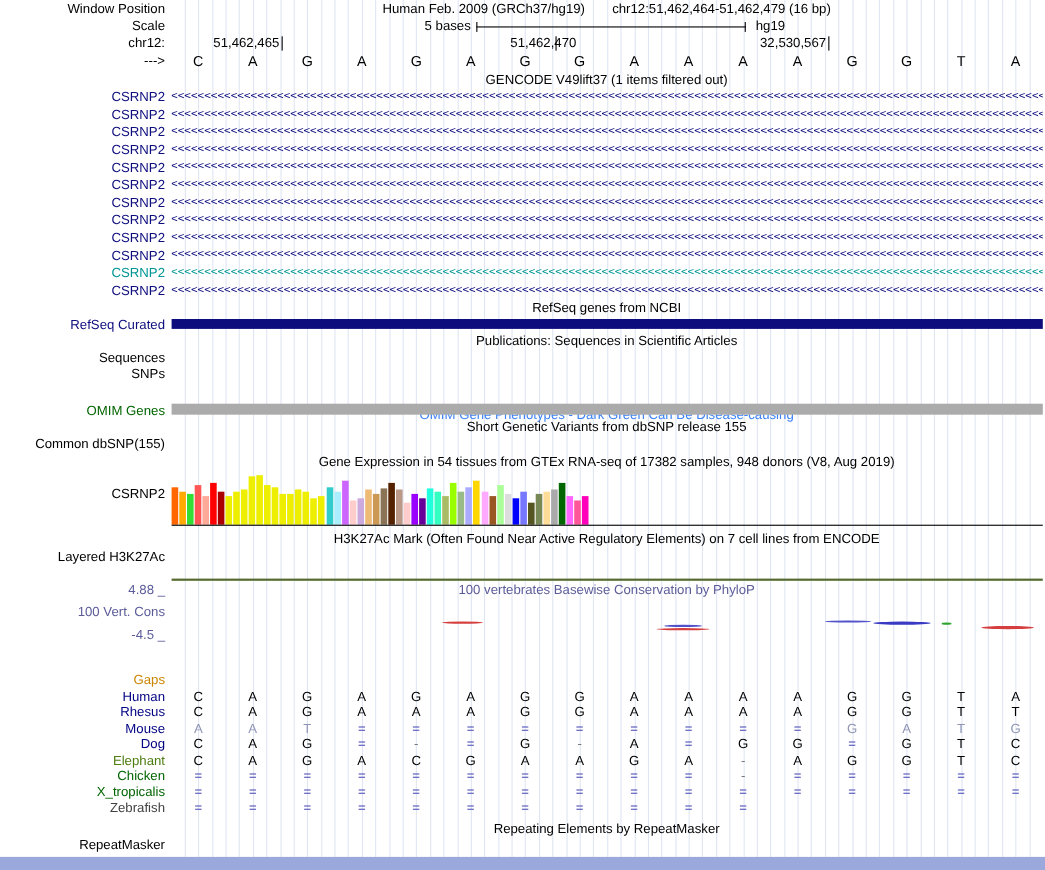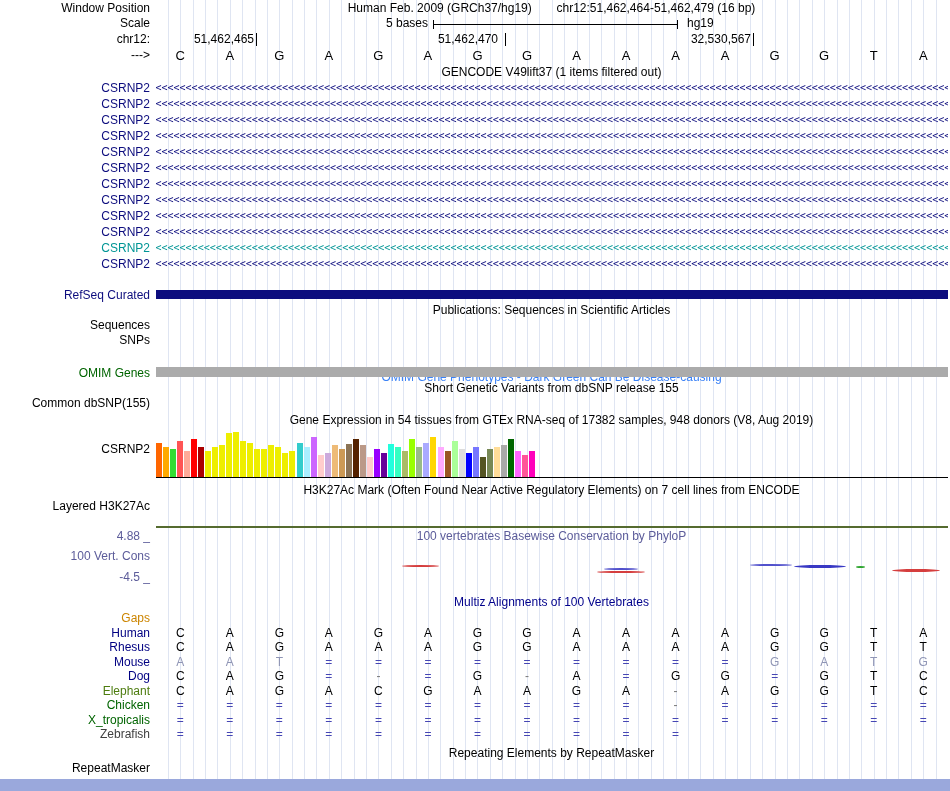--- a/index.html
+++ b/index.html
@@ -93,21 +93,21 @@
   <div style="top:17px;left:155px;width:273px;text-align:right">5 bases</div>
   <div style="top:24px;left:433px;width:245px;height:1px;background:#000"></div>
   <div style="top:20px;left:433px;width:1px;height:9px;background:#000"></div>
   <div style="top:20px;left:677px;width:1px;height:9px;background:#000"></div>
   <div style="top:17px;left:687px">hg19</div>
 
   <div class="llabel" style="top:33px">chr12:</div>
   <div class="layer">
       <div style="left: 170px; top: 33px; width: 84px; text-align: right;">51,462,465</div>
       <div style="left: 256px; top: 33px; width: 1px; height: 13px; background: rgb(0, 0, 0);"></div>
-      <div style="left: 414px; top: 33px; width: 84px; text-align: right;">51,462,470</div>
+      <div style="left: 440px; top: 33px; width: 84px; text-align: right;">51,462,470</div>
       <div style="left: 505px; top: 33px; width: 1px; height: 13px; background: rgb(0, 0, 0);"></div>
       <div style="left: 667px; top: 33px; width: 84px; text-align: right;">32,530,567</div>
       <div style="left: 753px; top: 33px; width: 1px; height: 13px; background: rgb(0, 0, 0);"></div>
     </div>
 
   <div class="llabel" style="top:49px">---&gt;</div>
   <div class="layer">
       <div style="left: 155.5px; top: 49px; width: 49.5312px; text-align: center; font-size: 13px;">C</div>
       <div style="left: 205.031px; top: 49px; width: 49.5312px; text-align: center; font-size: 13px;">A</div>
       <div style="left: 254.562px; top: 49px; width: 49.5312px; text-align: center; font-size: 13px;">G</div>
@@ -171,20 +171,21 @@
       <div style="left: 0px; top: 242px; width: 150px; text-align: right; color: rgb(0, 149, 149);">CSRNP2</div>
       <div style="left: 155.5px; top: 241px; width: 792.5px; height: 14px; overflow: hidden; color: rgb(0, 149, 149);">
         <div style="left: 0px; top: 0px; white-space: nowrap; font-family: &quot;DejaVu Sans Mono&quot;, monospace; font-size: 10px; line-height: 14px;">&lt;&lt;&lt;&lt;&lt;&lt;&lt;&lt;&lt;&lt;&lt;&lt;&lt;&lt;&lt;&lt;&lt;&lt;&lt;&lt;&lt;&lt;&lt;&lt;&lt;&lt;&lt;&lt;&lt;&lt;&lt;&lt;&lt;&lt;&lt;&lt;&lt;&lt;&lt;&lt;&lt;&lt;&lt;&lt;&lt;&lt;&lt;&lt;&lt;&lt;&lt;&lt;&lt;&lt;&lt;&lt;&lt;&lt;&lt;&lt;&lt;&lt;&lt;&lt;&lt;&lt;&lt;&lt;&lt;&lt;&lt;&lt;&lt;&lt;&lt;&lt;&lt;&lt;&lt;&lt;&lt;&lt;&lt;&lt;&lt;&lt;&lt;&lt;&lt;&lt;&lt;&lt;&lt;&lt;&lt;&lt;&lt;&lt;&lt;&lt;&lt;&lt;&lt;&lt;&lt;&lt;&lt;&lt;&lt;&lt;&lt;&lt;&lt;&lt;&lt;&lt;&lt;&lt;&lt;&lt;&lt;&lt;&lt;&lt;&lt;&lt;&lt;&lt;&lt;&lt;&lt;&lt;&lt;&lt;&lt;&lt;&lt;&lt;&lt;&lt;&lt;&lt;&lt;&lt;&lt;&lt;&lt;&lt;&lt;&lt;&lt;&lt;&lt;&lt;&lt;&lt;&lt;&lt;&lt;&lt;</div>
       </div>
       <div style="left: 0px; top: 258px; width: 150px; text-align: right; color: rgb(13, 13, 126);">CSRNP2</div>
       <div style="left: 155.5px; top: 257px; width: 792.5px; height: 14px; overflow: hidden; color: rgb(13, 13, 126);">
         <div style="left: 0px; top: 0px; white-space: nowrap; font-family: &quot;DejaVu Sans Mono&quot;, monospace; font-size: 10px; line-height: 14px;">&lt;&lt;&lt;&lt;&lt;&lt;&lt;&lt;&lt;&lt;&lt;&lt;&lt;&lt;&lt;&lt;&lt;&lt;&lt;&lt;&lt;&lt;&lt;&lt;&lt;&lt;&lt;&lt;&lt;&lt;&lt;&lt;&lt;&lt;&lt;&lt;&lt;&lt;&lt;&lt;&lt;&lt;&lt;&lt;&lt;&lt;&lt;&lt;&lt;&lt;&lt;&lt;&lt;&lt;&lt;&lt;&lt;&lt;&lt;&lt;&lt;&lt;&lt;&lt;&lt;&lt;&lt;&lt;&lt;&lt;&lt;&lt;&lt;&lt;&lt;&lt;&lt;&lt;&lt;&lt;&lt;&lt;&lt;&lt;&lt;&lt;&lt;&lt;&lt;&lt;&lt;&lt;&lt;&lt;&lt;&lt;&lt;&lt;&lt;&lt;&lt;&lt;&lt;&lt;&lt;&lt;&lt;&lt;&lt;&lt;&lt;&lt;&lt;&lt;&lt;&lt;&lt;&lt;&lt;&lt;&lt;&lt;&lt;&lt;&lt;&lt;&lt;&lt;&lt;&lt;&lt;&lt;&lt;&lt;&lt;&lt;&lt;&lt;&lt;&lt;&lt;&lt;&lt;&lt;&lt;&lt;&lt;&lt;&lt;&lt;&lt;&lt;&lt;&lt;&lt;&lt;&lt;&lt;&lt;&lt;</div>
       </div>
     </div>
 
+  <div class="ctitle" style="top:274px">RefSeq genes from NCBI</div>
   <div class="llabel" id="refseq-label" style="top: 289px; color: rgb(13, 13, 126);">RefSeq Curated</div>
   <div id="refseq-bar" style="top: 290px; left: 155.5px; width: 792.5px; height: 9px; background: rgb(13, 13, 126);"></div>
 
   <div class="ctitle" style="top:304px">Publications: Sequences in Scientific Articles</div>
   <div class="llabel" style="top:319px">Sequences</div>
   <div class="llabel" style="top:334px">SNPs</div>
 
   <div class="ctitle" id="omim-title" style="top: 371px; color: #3b82f6;">OMIM Gene Phenotypes - Dark Green Can Be Disease-causing</div>
   <div class="llabel" id="omim-label" style="top: 367px; color: rgb(0, 100, 0);">OMIM Genes</div>
   <div id="omim-bar" style="top: 367px; left: 155.5px; width: 792.5px; height: 10px; background: rgb(171, 171, 171);"></div>
@@ -263,21 +264,20 @@
   <div class="layer">
       <div style="left: 402px; top: 565px; width: 37px; height: 2px; background: rgb(213, 62, 62); border-radius: 50%;"></div>
       <div style="left: 597px; top: 571px; width: 48px; height: 2px; background: rgb(213, 62, 62); border-radius: 50%;"></div>
       <div style="left: 604px; top: 568px; width: 34px; height: 2px; background: rgb(81, 81, 204); border-radius: 50%;"></div>
       <div style="left: 750px; top: 564px; width: 42px; height: 2px; background: rgb(81, 81, 204); border-radius: 50%;"></div>
       <div style="left: 794px; top: 565px; width: 52px; height: 3px; background: rgb(57, 57, 196); border-radius: 50%;"></div>
       <div style="left: 856px; top: 566px; width: 9px; height: 2px; background: rgb(47, 165, 47); border-radius: 50%;"></div>
       <div style="left: 892px; top: 569px; width: 48px; height: 3px; background: rgb(213, 62, 62); border-radius: 50%;"></div>
     </div>
 
-  <div class="ctitle" id="multiz-title" style="top: 596px; color: rgb(0, 0, 139);">Multiz Alignments of 100 Vertebrates</div>
   <div class="layer">
       <div style="left: 0px; top: 612px; width: 150px; text-align: right; color: rgb(204, 133, 0);">Gaps</div>
       <div style="left: 155.5px; top: 611px; width: 792.5px; height: 14px; line-height: 14px;"></div>
       <div style="left: 0px; top: 626.5px; width: 150px; text-align: right; color: rgb(0, 0, 130);">Human</div>
       <div style="left: 155.5px; top: 625.5px; width: 792.5px; height: 14px; line-height: 14px;">
         <div style="left: 0px; top: 0px; width: 49.5312px; text-align: center; color: rgb(0, 0, 0);">C</div>
         <div style="left: 49.5312px; top: 0px; width: 49.5312px; text-align: center; color: rgb(0, 0, 0);">A</div>
         <div style="left: 99.0625px; top: 0px; width: 49.5312px; text-align: center; color: rgb(0, 0, 0);">G</div>
         <div style="left: 148.594px; top: 0px; width: 49.5312px; text-align: center; color: rgb(0, 0, 0);">A</div>
         <div style="left: 198.125px; top: 0px; width: 49.5312px; text-align: center; color: rgb(0, 0, 0);">G</div>

